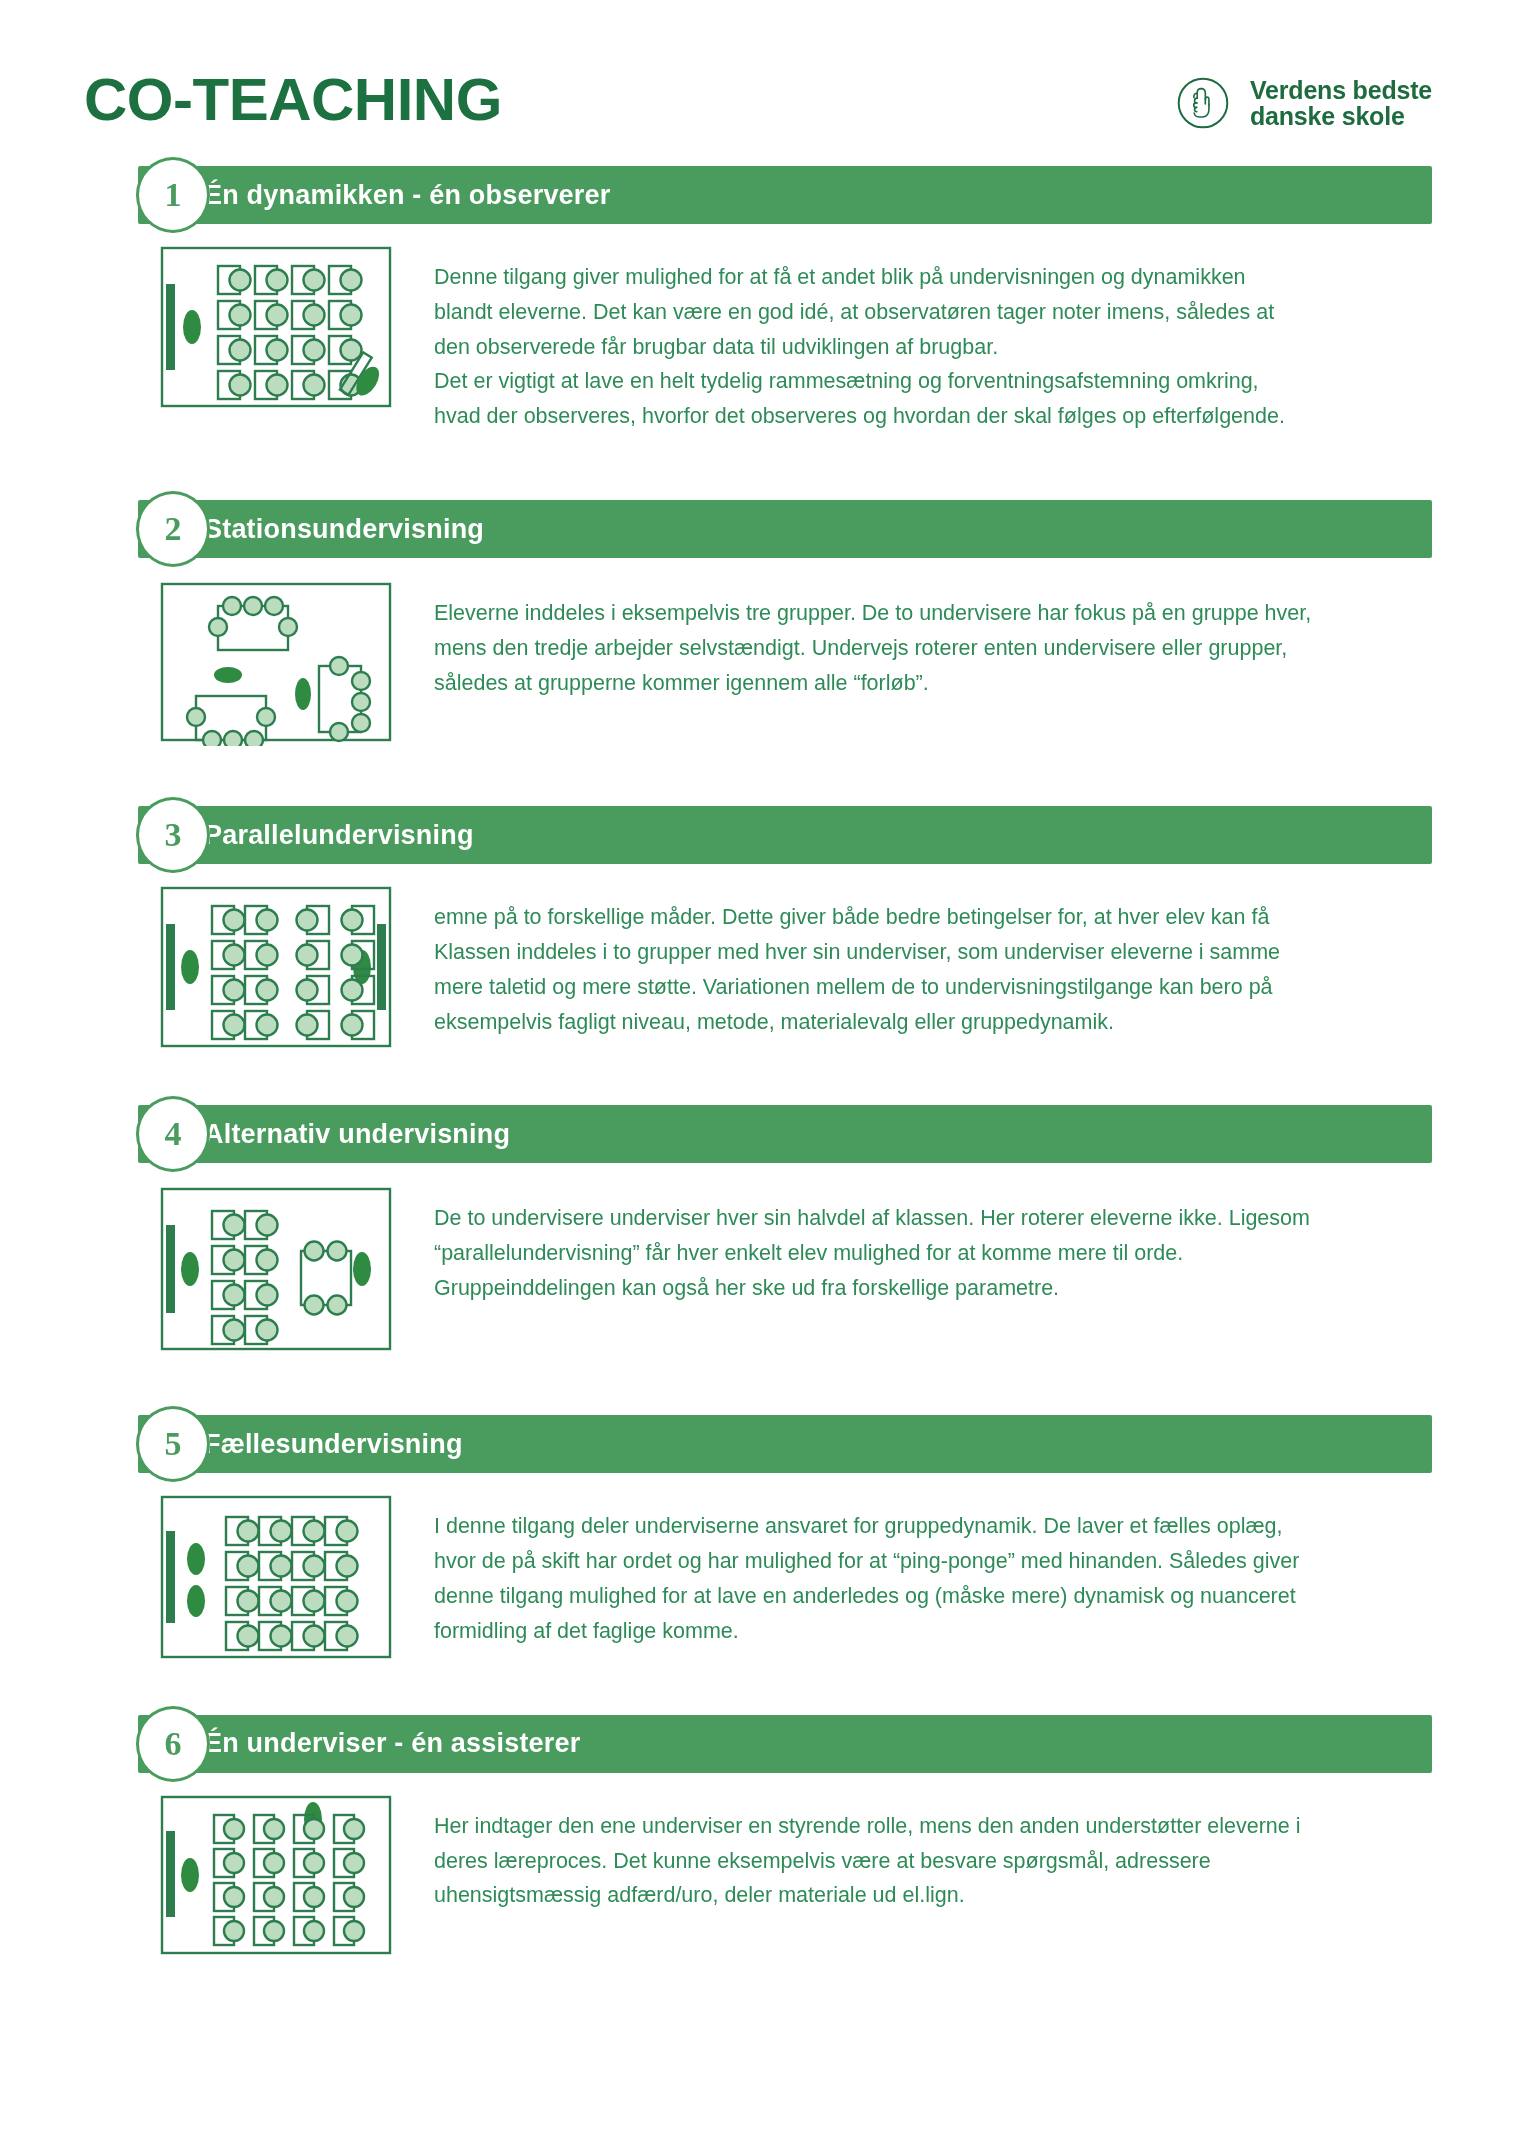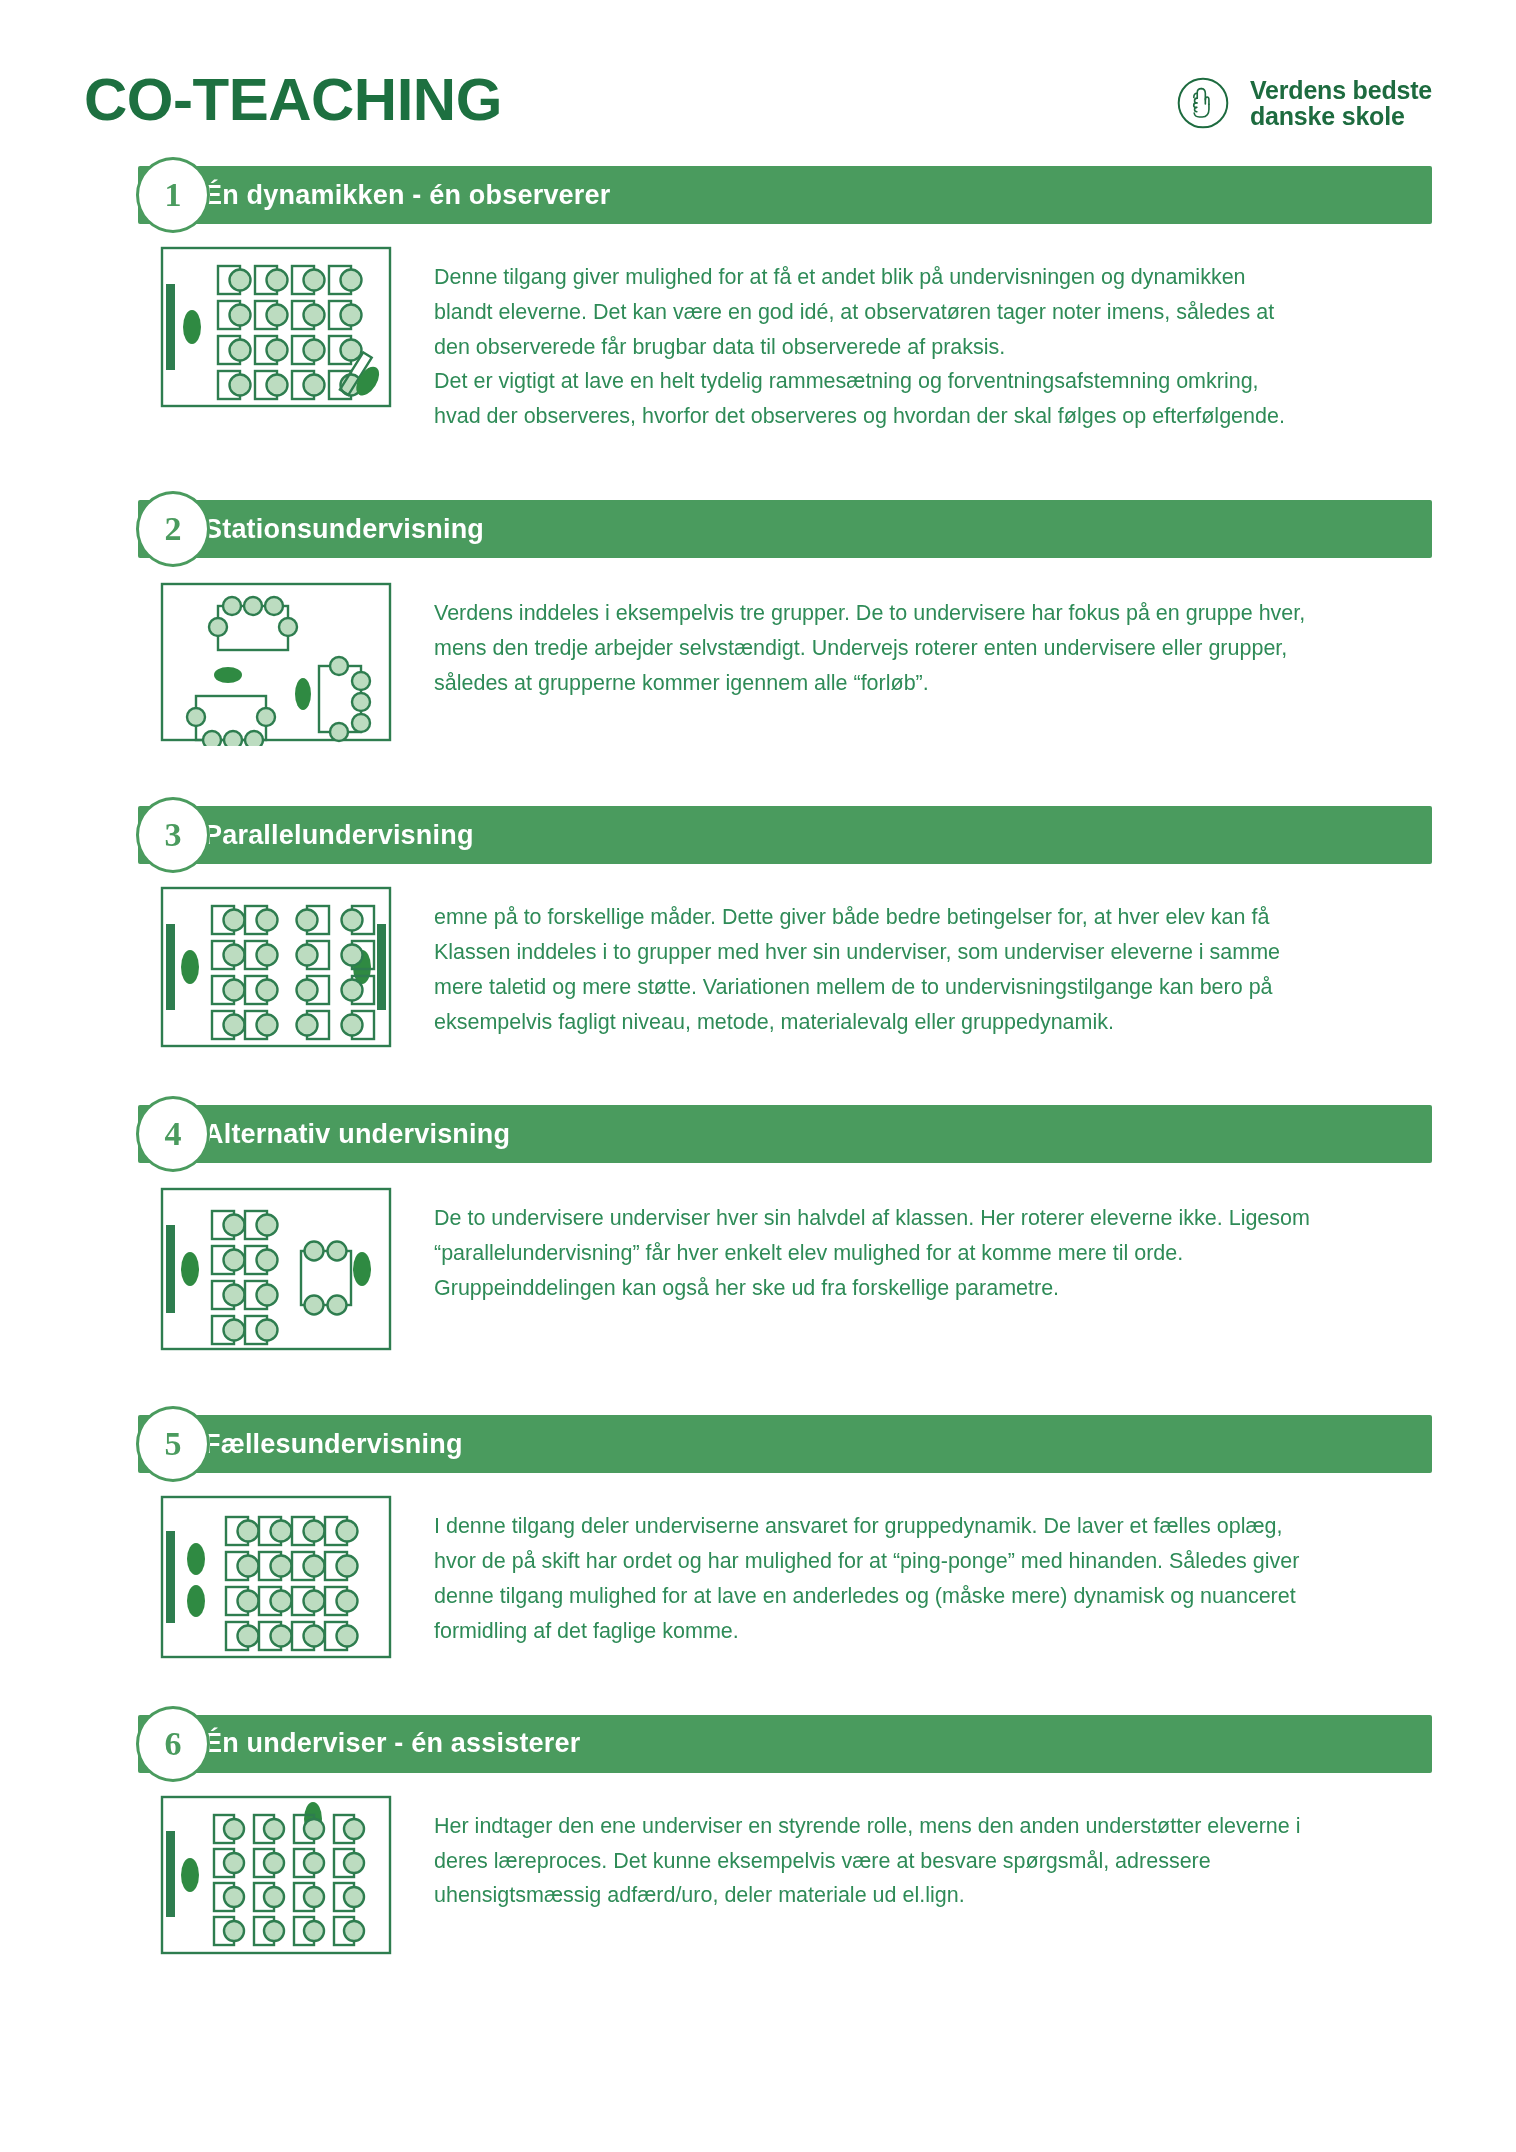--- a/index.html
+++ b/index.html
@@ -266,21 +266,21 @@
             <g transform="rotate(32 203 136)">
               <rect x="193" y="112" width="10" height="44" fill="none" stroke="#2e7d4f" stroke-width="2.4"></rect>
               <ellipse cx="212" cy="134" rx="9" ry="16" fill="#2f8a42"></ellipse>
             </g>
           </svg>
         </div>
         <div class="text-cell">
           <p class="body-text">
             <span class="ln">Denne tilgang giver mulighed for at få et andet blik på undervisningen og dynamikken</span>
             <span class="ln">blandt eleverne. Det kan være en god idé, at observatøren tager noter imens, således at</span>
-            <span class="ln">den observerede får brugbar data til observerede af praksis.</span>
+            <span class="ln">den observerede får brugbar data til udviklingen af brugbar.</span>
             <span class="ln">Det er vigtigt at lave en helt tydelig rammesætning og forventningsafstemning omkring,</span>
             <span class="ln">hvad der observeres, hvorfor det observeres og hvordan der skal følges op efterfølgende.</span>
           </p>
         </div>
       </div>
     </div>
 
     <div class="gap-md"></div>
 
     <div class="section sec-2">
@@ -320,21 +320,21 @@
               <circle cx="183" cy="88" r="9" fill="#bcdcc0" stroke="#2e7d4f" stroke-width="2.4"></circle>
               <circle cx="205" cy="103" r="9" fill="#bcdcc0" stroke="#2e7d4f" stroke-width="2.4"></circle>
               <circle cx="205" cy="124" r="9" fill="#bcdcc0" stroke="#2e7d4f" stroke-width="2.4"></circle>
               <circle cx="205" cy="145" r="9" fill="#bcdcc0" stroke="#2e7d4f" stroke-width="2.4"></circle>
               <circle cx="183" cy="154" r="9" fill="#bcdcc0" stroke="#2e7d4f" stroke-width="2.4"></circle>
             </g>
           </svg>
         </div>
         <div class="text-cell">
           <p class="body-text">
-            <span class="ln">Verdens inddeles i eksempelvis tre grupper. De to undervisere har fokus på en gruppe hver,</span>
+            <span class="ln">Eleverne inddeles i eksempelvis tre grupper. De to undervisere har fokus på en gruppe hver,</span>
             <span class="ln">mens den tredje arbejder selvstændigt. Undervejs roterer enten undervisere eller grupper,</span>
             <span class="ln">således at grupperne kommer igennem alle “forløb”.</span>
           </p>
         </div>
       </div>
     </div>
 
     <div class="gap-lg"></div>
 
     <div class="section sec-3">

